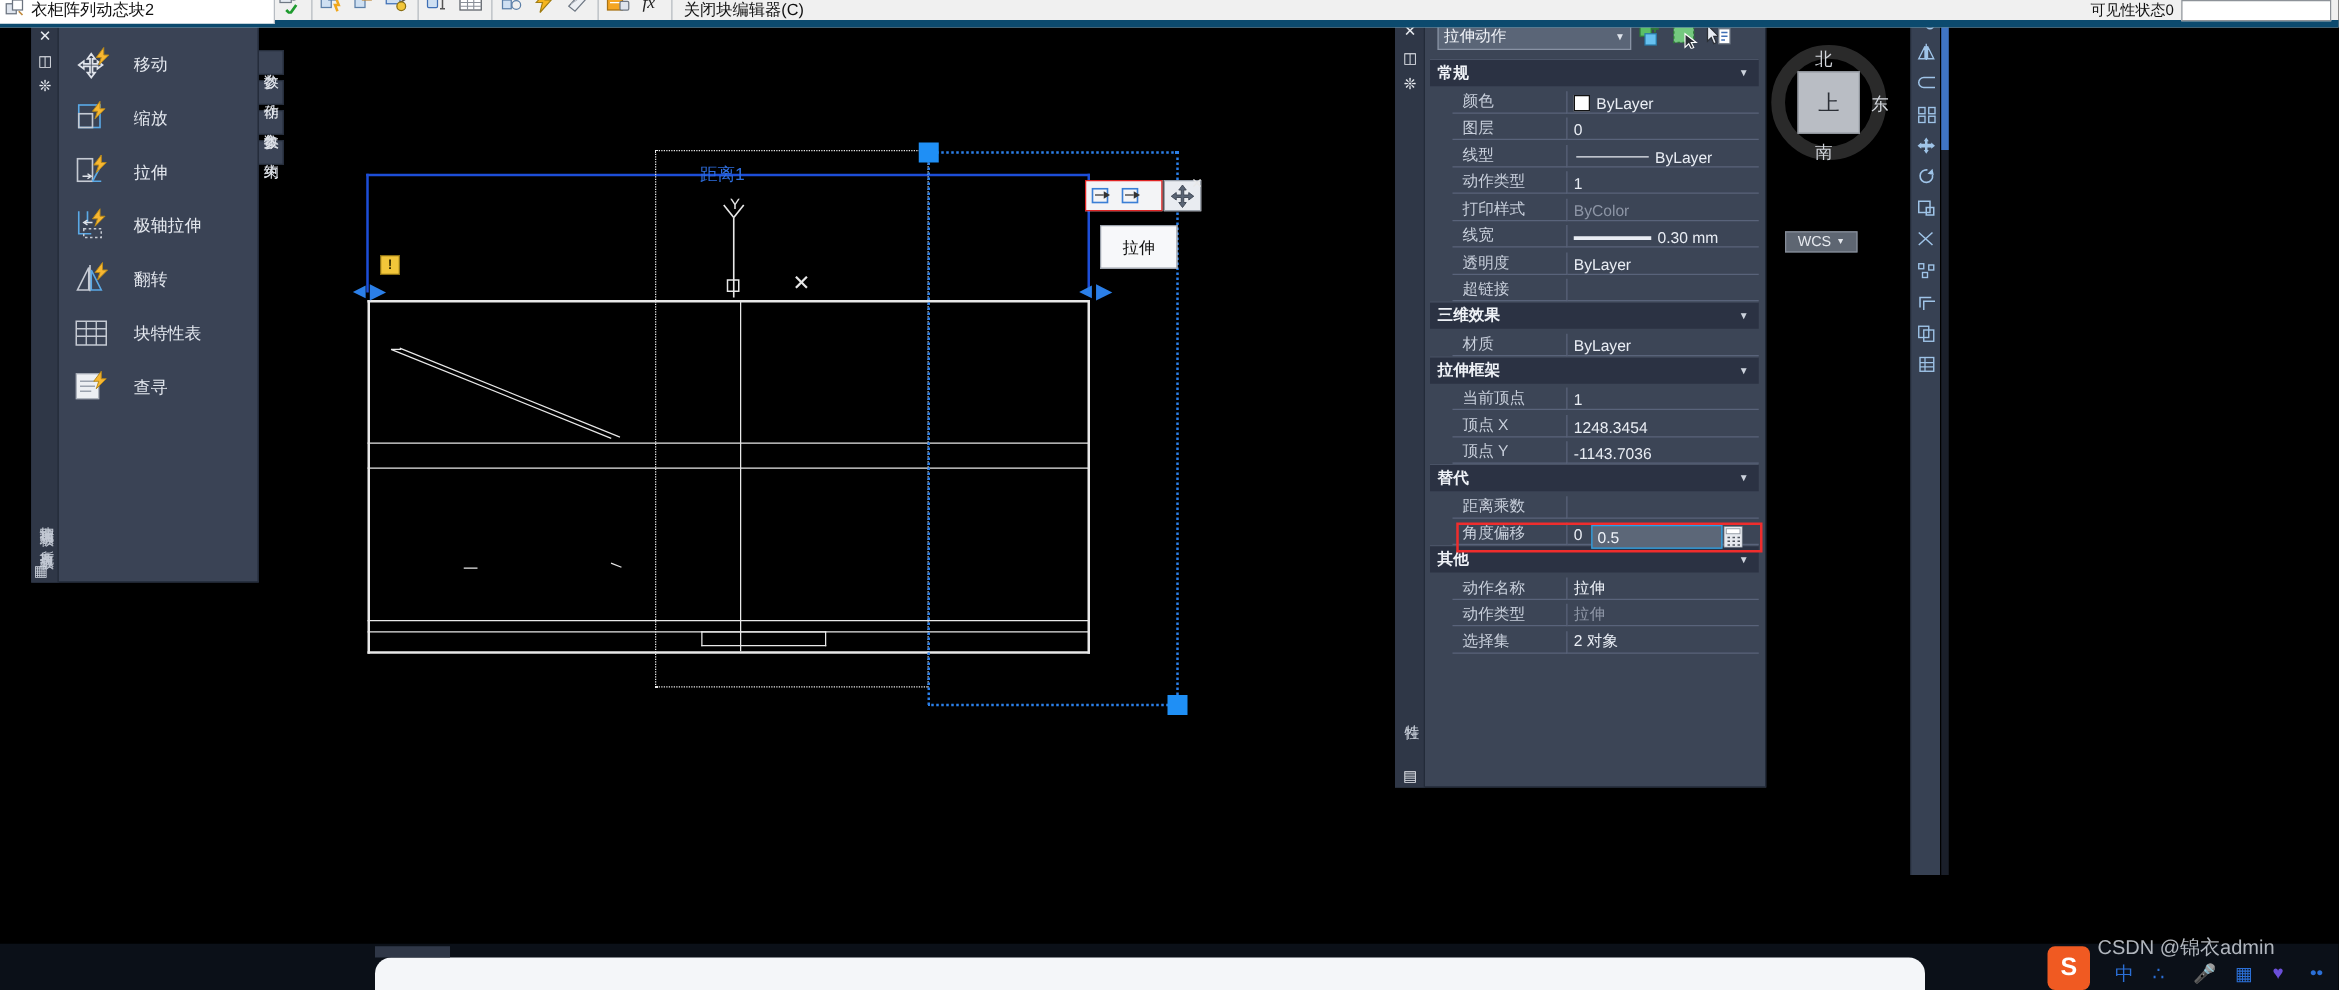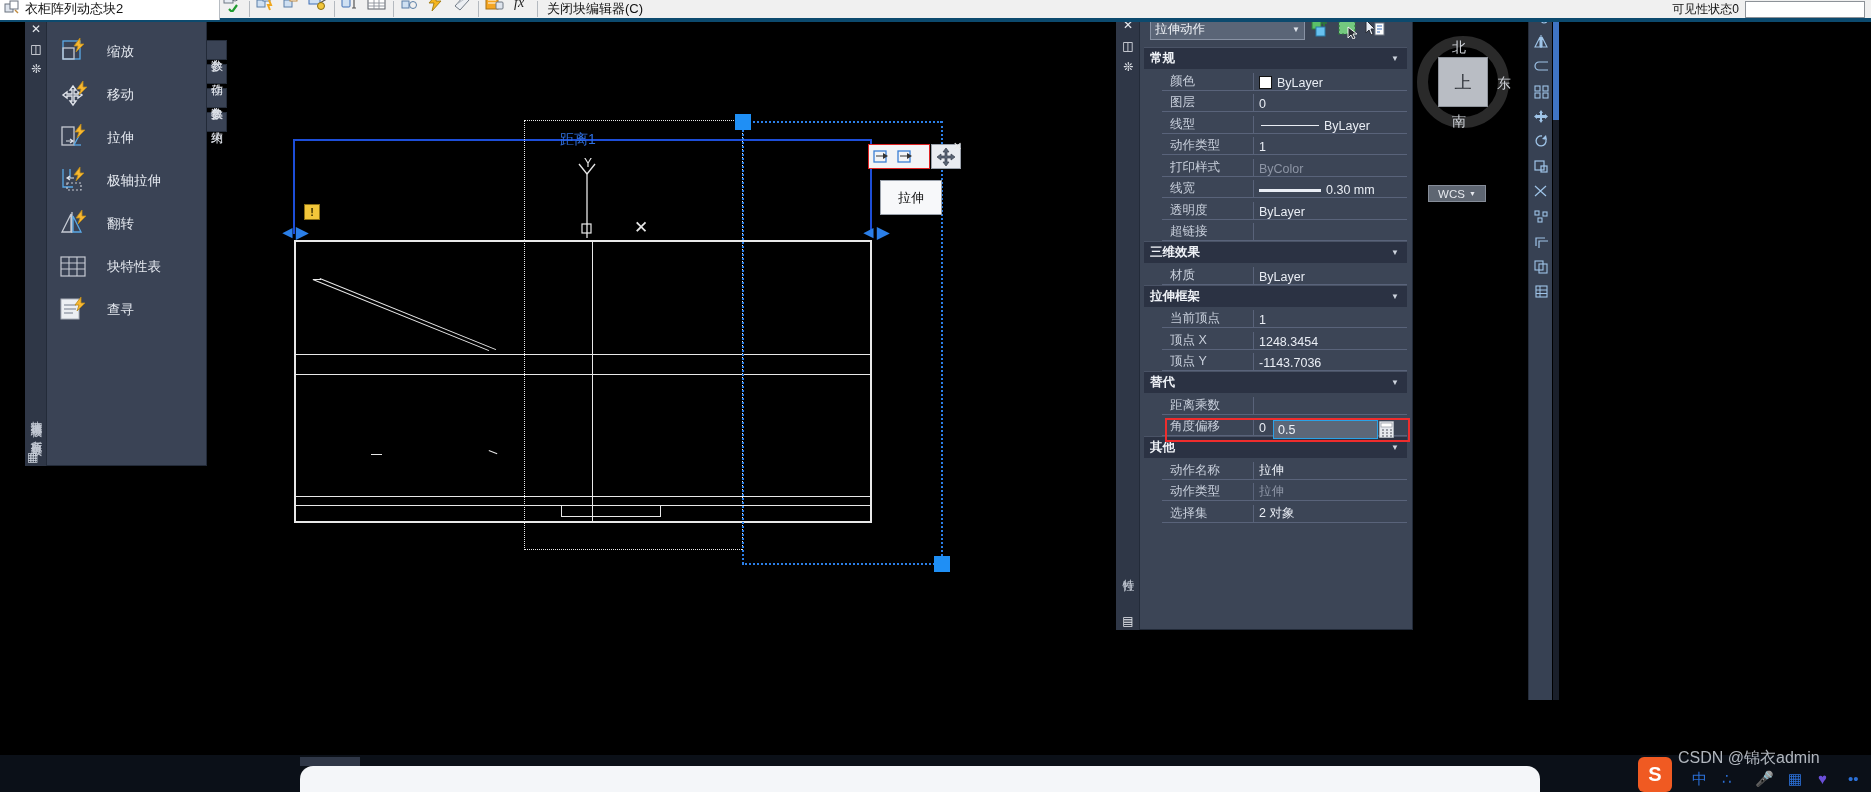--- a/index.html
+++ b/index.html
@@ -4,21 +4,21 @@
 <style>
   * { box-sizing: border-box; margin:0; padding:0; }
   html,body { width:1871px; height:792px; overflow:hidden; background:#000; }
   body { font-family:"Liberation Sans","DejaVu Sans",sans-serif; font-size:13px; color:#d5d9e0; position:relative; }
 
   
   #canvas { position:absolute; left:0; top:0; width:1871px; height:792px; background:#000; }
 
   
   #topbar { position:absolute; left:0; top:0; width:1871px; height:22px; background:#f0f0f0;
-            border-bottom:4px solid #0c4a6e; display:flex; align-items:center; z-index:40; }
+            border-bottom:6px solid #0c4a6e; display:flex; align-items:center; z-index:40; }
   #topbar .titlebox { width:220px; height:22px; background:#fff; border-right:1px solid #b7bcc2;
             display:flex; align-items:center; gap:5px; padding-left:4px; }
   #topbar .titletext { font-size:13px; color:#111; white-space:nowrap; }
   .tb-ic { width:22px; height:34px; margin:0 2px; position:relative; flex:0 0 auto; }
   .tb-sep { width:1px; height:16px; background:#b4b9bf; margin:0 3px; flex:0 0 auto; }
   #topbar .closelabel { font-size:13px; color:#111; margin-left:6px; white-space:nowrap; }
   #topbar .rightzone { margin-left:auto; display:flex; align-items:center; gap:6px; padding-right:6px; }
   #topbar .visstate { width:120px; height:17px; background:#fff; border:1px solid #8d9298; font-size:11px;
             color:#333; display:flex; align-items:center; padding-left:3px; }
   #topbar .vslabel { font-size:12px; color:#111; }
@@ -434,36 +434,36 @@
 <div id="pal-vtext">
   <span>块编写选项板 - 所有选项板</span>
 </div>
 <div id="pal-grid-btn">▦</div>
 
 <div id="pal-items">
 
   <div class="pal-item">
     <span class="pal-ico">
       <svg width="34" height="30">
+          <path d="M14 6 L17 10 H15 V14 H19 V12 L23 15 L19 18 V16 H15 V21 H17 L14 25 L11 21 H13 V16 H8 V18 L4 15 L8 12 V14 H13 V10 H11 Z" fill="none" stroke="#dfe3ea" stroke-width="1.4"></path>
+          <path d="M24 1 L18 9 H22 L20 15 L28 7 H24 Z" fill="#f7b731" stroke="#b8891a" stroke-width=".8"></path>
+        </svg>
+    </span>
+    <span class="pal-lbl">移动</span>
+  </div>
+
+  <div class="pal-item">
+    <span class="pal-ico">
+      <svg width="34" height="30">
           <rect x="4" y="4" width="17" height="18" fill="none" stroke="#5aa9e6" stroke-width="1.3"></rect>
           <rect x="4" y="11" width="11" height="11" fill="none" stroke="#c5cad3" stroke-width="1.3"></rect>
           <path d="M21 1 L15 9 H19 L17 15 L25 7 H21 Z" fill="#f7b731" stroke="#b8891a" stroke-width=".8"></path>
         </svg>
     </span>
     <span class="pal-lbl">缩放</span>
-  </div>
-
-  <div class="pal-item">
-    <span class="pal-ico">
-      <svg width="34" height="30">
-          <path d="M14 6 L17 10 H15 V14 H19 V12 L23 15 L19 18 V16 H15 V21 H17 L14 25 L11 21 H13 V16 H8 V18 L4 15 L8 12 V14 H13 V10 H11 Z" fill="none" stroke="#dfe3ea" stroke-width="1.4"></path>
-          <path d="M24 1 L18 9 H22 L20 15 L28 7 H24 Z" fill="#f7b731" stroke="#b8891a" stroke-width=".8"></path>
-        </svg>
-    </span>
-    <span class="pal-lbl">移动</span>
   </div>
 
   <div class="pal-item">
     <span class="pal-ico">
       <svg width="34" height="30">
           <rect x="3" y="4" width="12" height="18" fill="none" stroke="#c5cad3" stroke-width="1.3"></rect>
           <path d="M15 22 L22 9" stroke="#5aa9e6" stroke-width="1.3" fill="none"></path>
           <path d="M15 22 H22" stroke="#5aa9e6" stroke-width="1.3"></path>
           <path d="M7 18 H13 M11 16 l3 2 -3 2" stroke="#dfe3ea" stroke-width="1.2" fill="none"></path>
           <path d="M22 1 L16 9 H20 L18 15 L26 7 H22 Z" fill="#f7b731" stroke="#b8891a" stroke-width=".8"></path>

